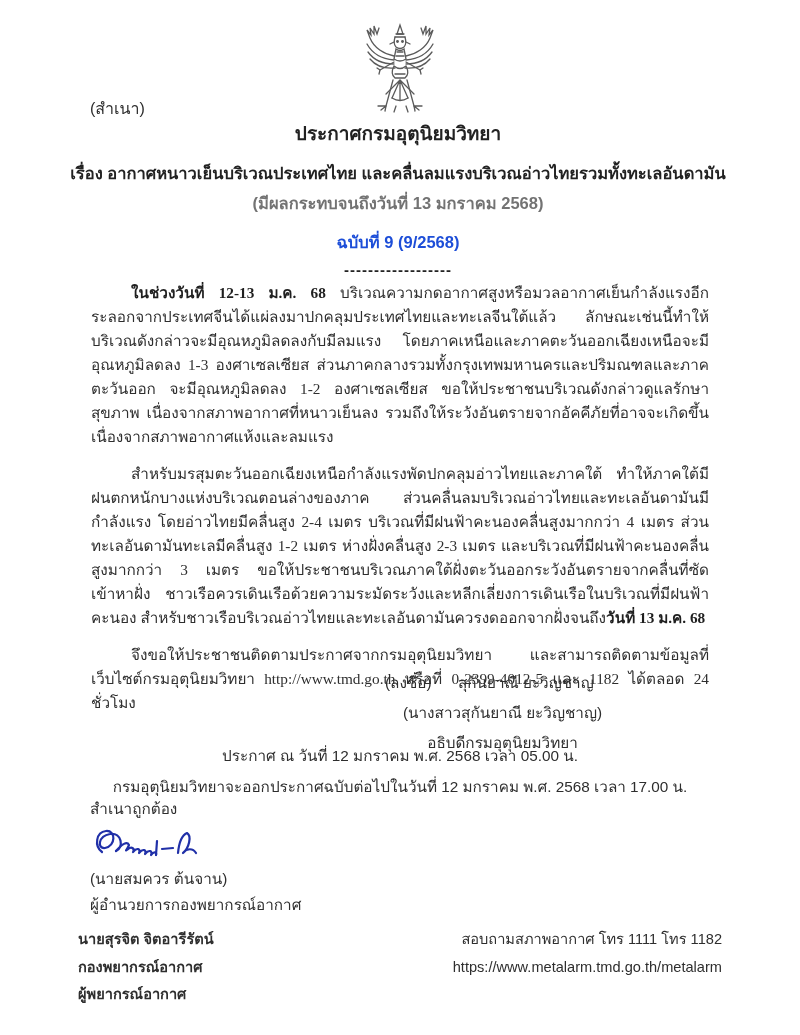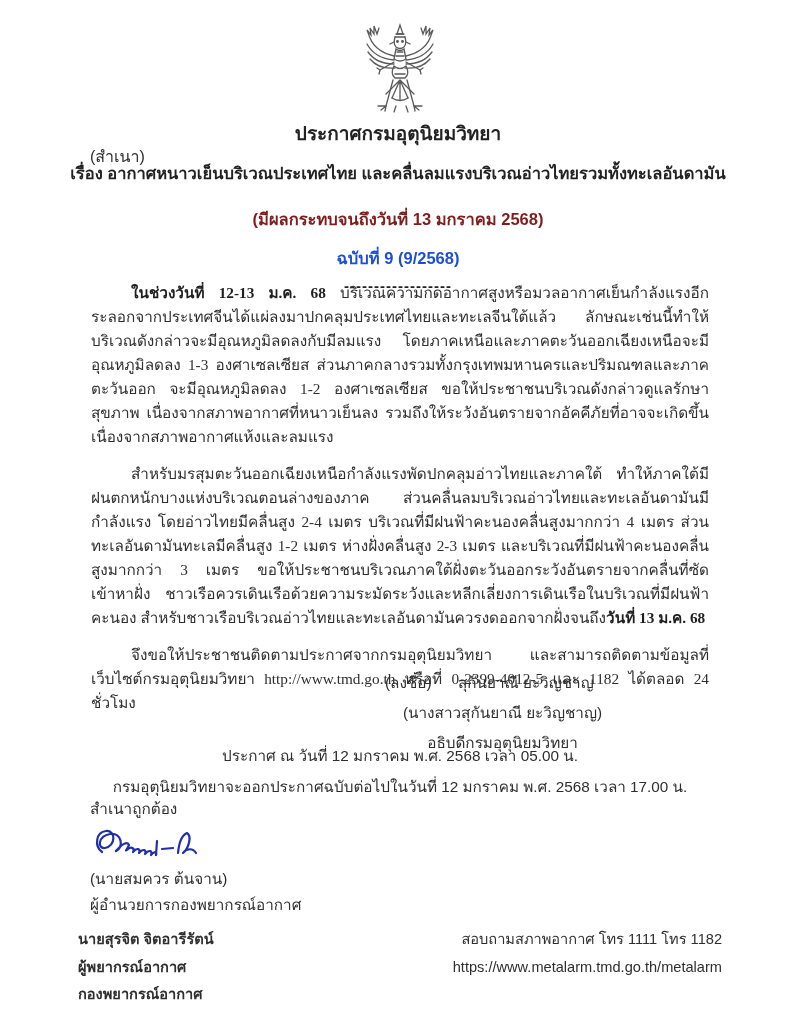--- a/index.html
+++ b/index.html
@@ -13,29 +13,28 @@
     overflow:hidden;
     box-sizing:border-box;
   }
   .emblem-wrap{
     position:absolute;left:0;top:22px;width:800px;
     display:flex;justify-content:center;
   }
   .copy-label{
     position:absolute;left:90px;top:96px;
     font-size:16px;
-    margin-top:48px;
   }
   .head-block{
     position:absolute;left:0;top:118px;width:796px;
     text-align:center;
   }
   .doc-title{font-size:19px;font-weight:bold;color:#222;margin:0 0 12px 0;}
-  .doc-subject{font-size:16.5px;font-weight:bold;color:#222;margin:0 0 20px 0;}
-  .doc-effective{font-size:16.5px;font-weight:bold;color:#7f1d1d;margin:0 0 13px 0;}
+  .doc-subject{font-size:16.5px;font-weight:bold;color:#222;margin:0 0 4px 0;}
+  .doc-effective{font-size:16.5px;font-weight:bold;color:#737373;margin:0 0 13px 0;}
   .doc-issue{font-size:16.5px;font-weight:bold;color:#1d4ed8;margin:0 0 6px 0;}
   .doc-divider{font-size:15px;font-weight:bold;letter-spacing:1px;color:#222;margin:0;}
   .body-block{
     position:absolute;left:78px;top:268px;width:644px;
   }
   .para{
     font-size:15.3px;
     line-height:24px;
     text-align:justify;
     text-indent:40px;
@@ -157,22 +156,22 @@
         <path d="M86 29 C87 19 90 11 95 9 C100 12 97 24 91 29 C95 24 101 24 104 29"></path>
       </svg>
     </div>
     <div>(นายสมควร ต้นจาน)</div>
     <div>ผู้อำนวยการกองพยากรณ์อากาศ</div>
   </div>
 
   <div class="footer">
     <div class="footer-left">
       <div>นายสุรจิต จิตอารีรัตน์</div>
+      <div>กองพยากรณ์อากาศ</div>
       <div>ผู้พยากรณ์อากาศ</div>
-      <div>กองพยากรณ์อากาศ</div>
     </div>
     <div class="footer-right">
       <div>สอบถามสภาพอากาศ โทร 1111 โทร 1182</div>
       <div>https://www.metalarm.tmd.go.th/metalarm</div>
     </div>
   </div>
 
 </div>
 
 </body></html>

